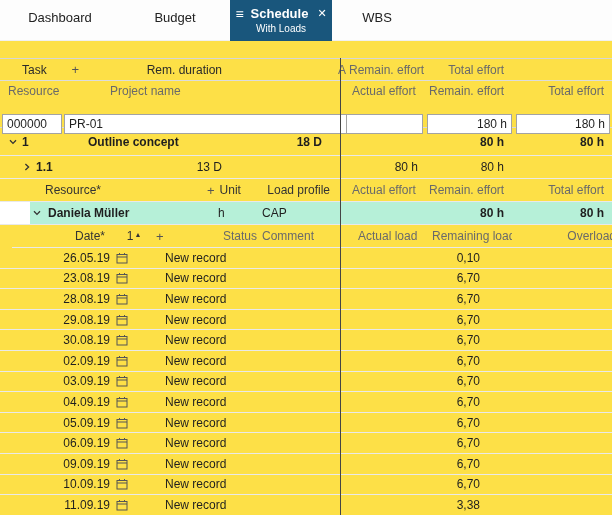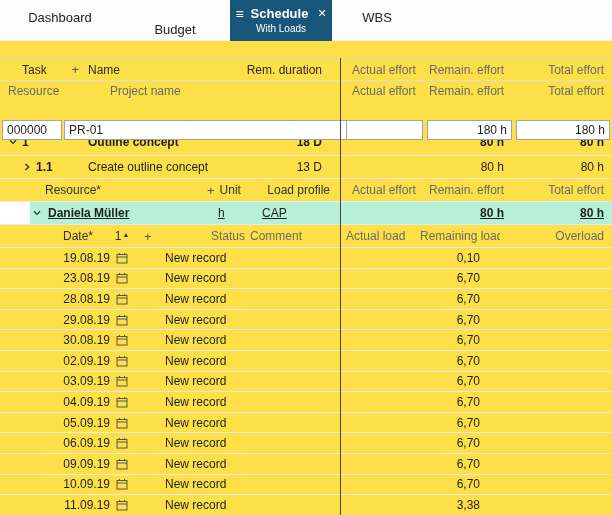--- a/index.html
+++ b/index.html
@@ -4,21 +4,21 @@
 <style>
   * { margin:0; padding:0; box-sizing:border-box; }
   body { background:#fff; font-family:"Liberation Sans", sans-serif; }
   .screen { position:relative; width:612px; height:515px; background:#fde047; overflow:hidden;
             font-size:12px; color:#1f1f1f; cursor:default; }
   [data-interactable="true"] { cursor:pointer; }
 
   
   .tabbar { height:41px; display:flex; background:#fdfdfd; border-bottom:1px solid #f0f0f0; }
   .tab { padding-top:10px; text-align:center; font-size:13px; color:#222; }
-  .tw-dash { width:120px; } .tw-pcd { width:160px; } .tw-bud { width:110px;margin-top:12px; } .tw-wbs { width:90px; }
+  .tw-dash { width:120px; } .tw-pcd { width:160px; } .tw-bud { width:110px; } .tw-wbs { width:90px; }
   .tab-filler { flex:1; }
   .tab-active { width:102px; height:41px; padding-top:6px;
                 background:var(--active-tab-bg,#19567c); color:#fff; }
   .tab-active-top { display:flex; align-items:center; justify-content:center; gap:7px;
                     font-size:13px; font-weight:700; }
   .menu-icon { font-size:14px; font-weight:400; line-height:1; }
   .close-icon { font-size:11px; font-weight:400; margin-left:2px; }
   .tab-active-sub { font-size:10px; margin-top:2px; text-align:center; }
 
   .gap { height:17px; }
@@ -31,22 +31,22 @@
   .grid-date  { grid-template-columns:45px 67px 20px 28px 85px 87px 14px 74px 64px 128px; }
   .grid-dateh { grid-template-columns:45px 67px 20px 28px 85px 87px 14px 74px 80px 112px; }
 
   .hdr1 { height:22px; border-bottom:1px solid #dcdcdc; color:#2a2a2a; }
   .hdr2 { height:20px; border-bottom:none; color:#6a6a6a; }
   .input-row { height:27px; position:relative; border-bottom:1px solid #d9d9d9; }
   .task-row1 { height:28px; }
   .task-row2 { height:23px; }
   .res-hdr   { height:23px; color:#333; }
   .res-row   { height:23px;
-               background:linear-gradient(to right,#fff 0 30px,var(--highlight-bg,#b6f0d8) 30px 100%);text-decoration:underline; }
-  .date-hdr  { height:23px; color:#6a6a6a; }
+               background:linear-gradient(to right,#fff 0 30px,var(--highlight-bg,#b6f0d8) 30px 100%); }
+  .date-hdr  { height:23px; color:#6a6a6a;margin-left:12px; }
   .date-row  { height:20.6px; }
 
   .cell { overflow:hidden; white-space:nowrap; }
   .bold { font-weight:700; }
   .muted { color:#6a6a6a; }
   .dark { color:#333; }
   .tr { text-align:right; } .ctr { text-align:right; }
   .pl2{padding-left:2px}.pl3{padding-left:3px}.pl5{padding-left:5px}.pl6{padding-left:6px}
   .pl8{padding-left:8px}.pl12{padding-left:12px}.pl13{padding-left:13px}.pl18{padding-left:18px}
   .pl22{padding-left:22px}.pl25{padding-left:25px}
@@ -55,21 +55,21 @@
   .flexcell { display:flex; align-items:center; }
   .spread { justify-content:space-between; padding-right:6px; }
   .plus { color:#555; font-size:13px; }
   .chev { display:inline-flex; width:10px; justify-content:center; }
   .wbs-cell { display:flex; align-items:center; gap:4px; font-weight:700; }
   .chev-end { justify-content:flex-end; padding-right:3px; display:flex; align-items:center; }
   .sort-cell { display:flex; align-items:center; justify-content:center; color:#333; gap:1px; }
   .sort-arrow { font-size:7px; position:relative; top:-2px; }
   .cal-cell { display:flex; align-items:center; justify-content:center; }
 
-  .ibox { position:absolute; top:19px; height:20px; border:1px solid #a3a3a3; background:#fff;
+  .ibox { position:absolute; top:13px; height:20px; border:1px solid #a3a3a3; background:#fff;
           line-height:18px; padding:0 4px; overflow:hidden; white-space:nowrap; }
 
   .vdivider { position:absolute; left:340px; top:58px; width:1px; height:457px;
               background:var(--divider-col,#454545); }
 </style>
 </head>
 <body>
 
 <div class="screen" data-interactable="false">
 
@@ -90,21 +90,20 @@
 
   <div class="gap" data-interactable="false"></div>
 
   <div class="table" data-interactable="false">
 
     <div class="row grid-task hdr1" data-interactable="false">
       <div class="cell flexcell spread pl22" data-interactable="false">
         <span data-interactable="false">Task</span>
         <span class="plus" data-interactable="true">+</span>
       </div>
-      <div class="cell pl3" data-interactable="false">Name</div>
       <div class="cell tr pr10" data-interactable="false">Rem. duration</div>
       <div class="cell" data-interactable="false"></div>
       <div class="cell pl6 muted" data-interactable="false">Actual effort</div>
       <div class="cell pl3 muted" data-interactable="false">Remain. effort</div>
       <div class="cell tr pr8 muted" data-interactable="false">Total effort</div>
     </div>
 
     <div class="row grid-task hdr2" data-interactable="false">
       <div class="cell pl8" data-interactable="false">Resource</div>
       <div class="cell pl25" data-interactable="false">Project name</div>
@@ -142,21 +141,20 @@
 
     <div class="row grid-task task-row2" data-interactable="true">
       <div class="cell wbs-cell pl22" data-interactable="false">
         <span class="chev" data-interactable="true">
           <svg width="10" height="10" viewBox="0 0 10 10">
               <path d="M3.4 2 L6.6 5 L3.4 8" fill="none" stroke="#333" stroke-width="1.3"></path>
             </svg>
         </span>
         <span data-interactable="true">1.1</span>
       </div>
-      <div class="cell pl3" data-interactable="true">Create outline concept</div>
       <div class="cell tr pr10" data-interactable="true">13 D</div>
       <div class="cell" data-interactable="false"></div>
       <div class="cell tr pr8" data-interactable="false"></div>
       <div class="cell tr pr8" data-interactable="true">80 h</div>
       <div class="cell tr pr8" data-interactable="false">80 h</div>
     </div>
 
     <div class="row grid-res res-hdr" data-interactable="false">
       <div class="cell" data-interactable="false"></div>
       <div class="cell" data-interactable="false">Resource*</div>
@@ -200,21 +198,21 @@
       <div class="cell pl5" data-interactable="false">Comment</div>
       <div class="cell" data-interactable="false"></div>
       <div class="cell tr pr3" data-interactable="false">Actual load</div>
       <div class="cell tr pr3" data-interactable="false">Remaining load</div>
       <div class="cell tr pr8" data-interactable="false">Overload</div>
     </div>
 
     <div data-interactable="false">
   <div class="row grid-date date-row" data-interactable="true">
     <div class="cell" data-interactable="false"></div>
-    <div class="cell tr pr2" data-interactable="true">19.08.19</div>
+    <div class="cell tr pr2" data-interactable="true">26.05.19</div>
     <div class="cell cal-cell" data-interactable="true">
       <svg width="12" height="12" viewBox="0 0 12 12">
         <rect x="1" y="2.5" width="10" height="8.5" fill="none" stroke="#555" stroke-width="1"></rect>
         <line x1="1" y1="5" x2="11" y2="5" stroke="#555" stroke-width="1"></line>
         <line x1="3.5" y1="1" x2="3.5" y2="3" stroke="#555" stroke-width="1"></line>
         <line x1="8.5" y1="1" x2="8.5" y2="3" stroke="#555" stroke-width="1"></line>
       </svg>
     </div>
     <div class="cell" data-interactable="false"></div>
     <div class="cell pl5" data-interactable="false">New record</div>

